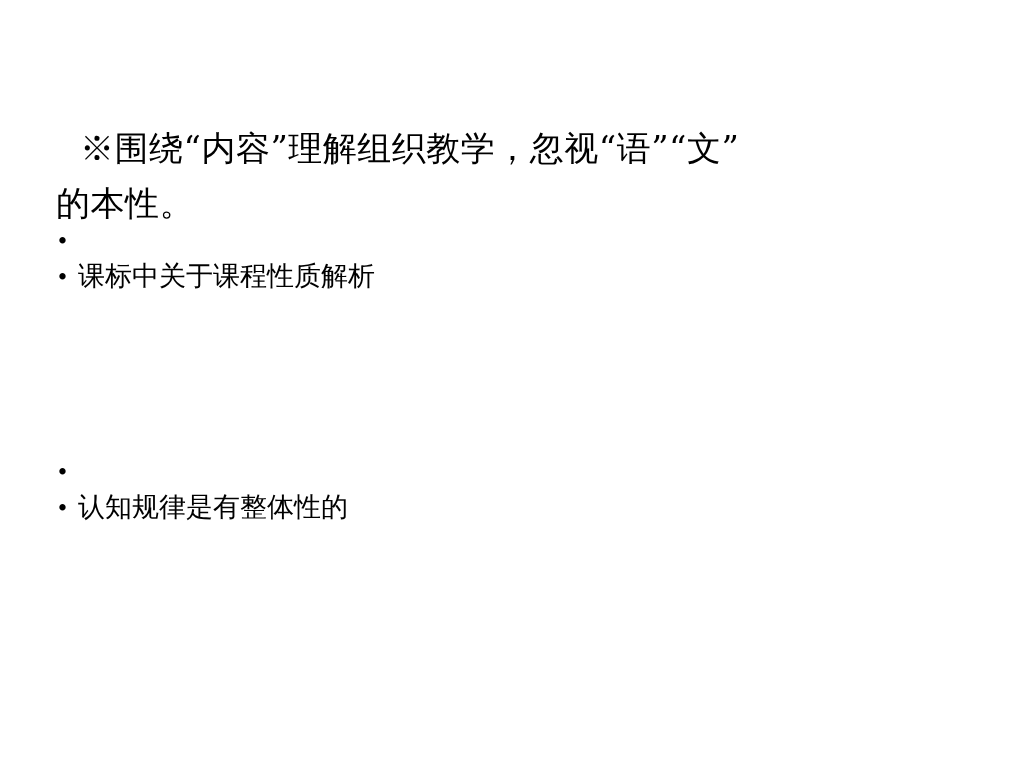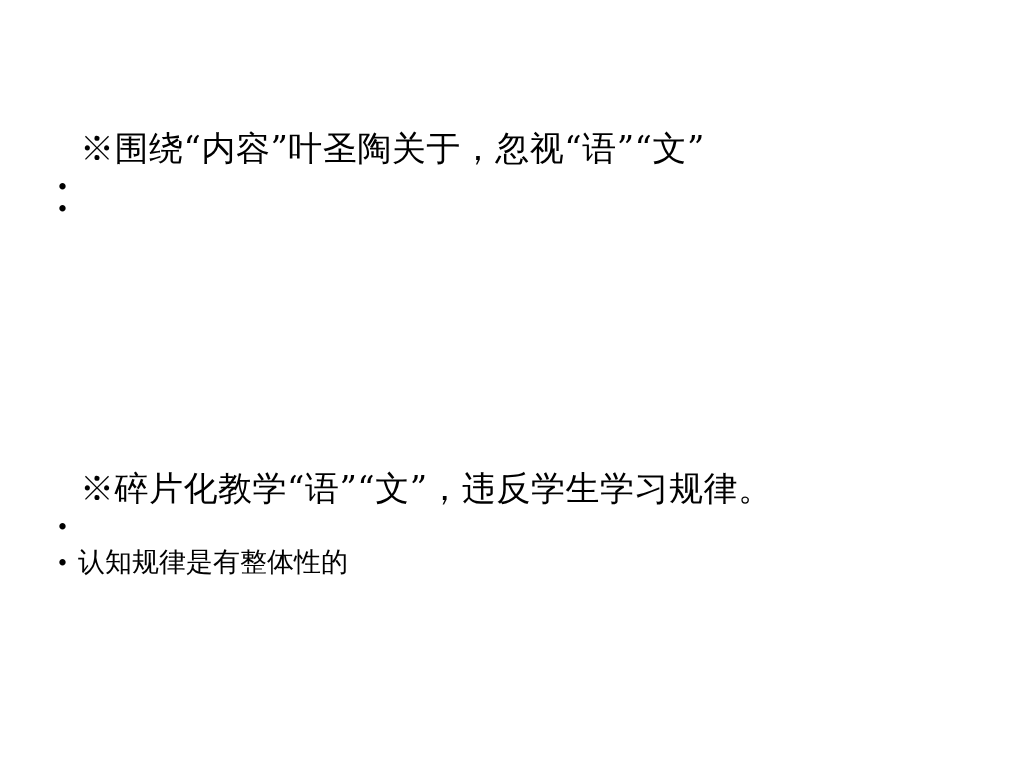--- a/index.html
+++ b/index.html
@@ -63,33 +63,34 @@
   .bullet-text {
     display: inline-block;
   }
 </style>
 </head>
 <body>
 
 <div class="slide">
 
   <div class="content-block block-one">
-    <p class="heading">※围绕“内容”叶圣陶关于，忽视“语”“文”</p>
+    <p class="heading">※围绕“内容”理解组织教学，忽视“语”“文”</p>
+    <p class="heading no-indent">的本性。</p>
     <ul class="bullet-list">
       <li class="bullet-item">
         <span class="bullet-mark">•</span>
       </li>
       <li class="bullet-item">
         <span class="bullet-mark">•</span>
+        <span class="bullet-text">课标中关于课程性质解析</span>
       </li>
     </ul>
   </div>
 
   <div class="content-block block-two">
-    <p class="heading">※碎片化教学“语”“文”，违反学生学习规律。</p>
     <ul class="bullet-list">
       <li class="bullet-item">
         <span class="bullet-mark">•</span>
       </li>
       <li class="bullet-item">
         <span class="bullet-mark">•</span>
         <span class="bullet-text">认知规律是有整体性的</span>
       </li>
     </ul>
   </div>

